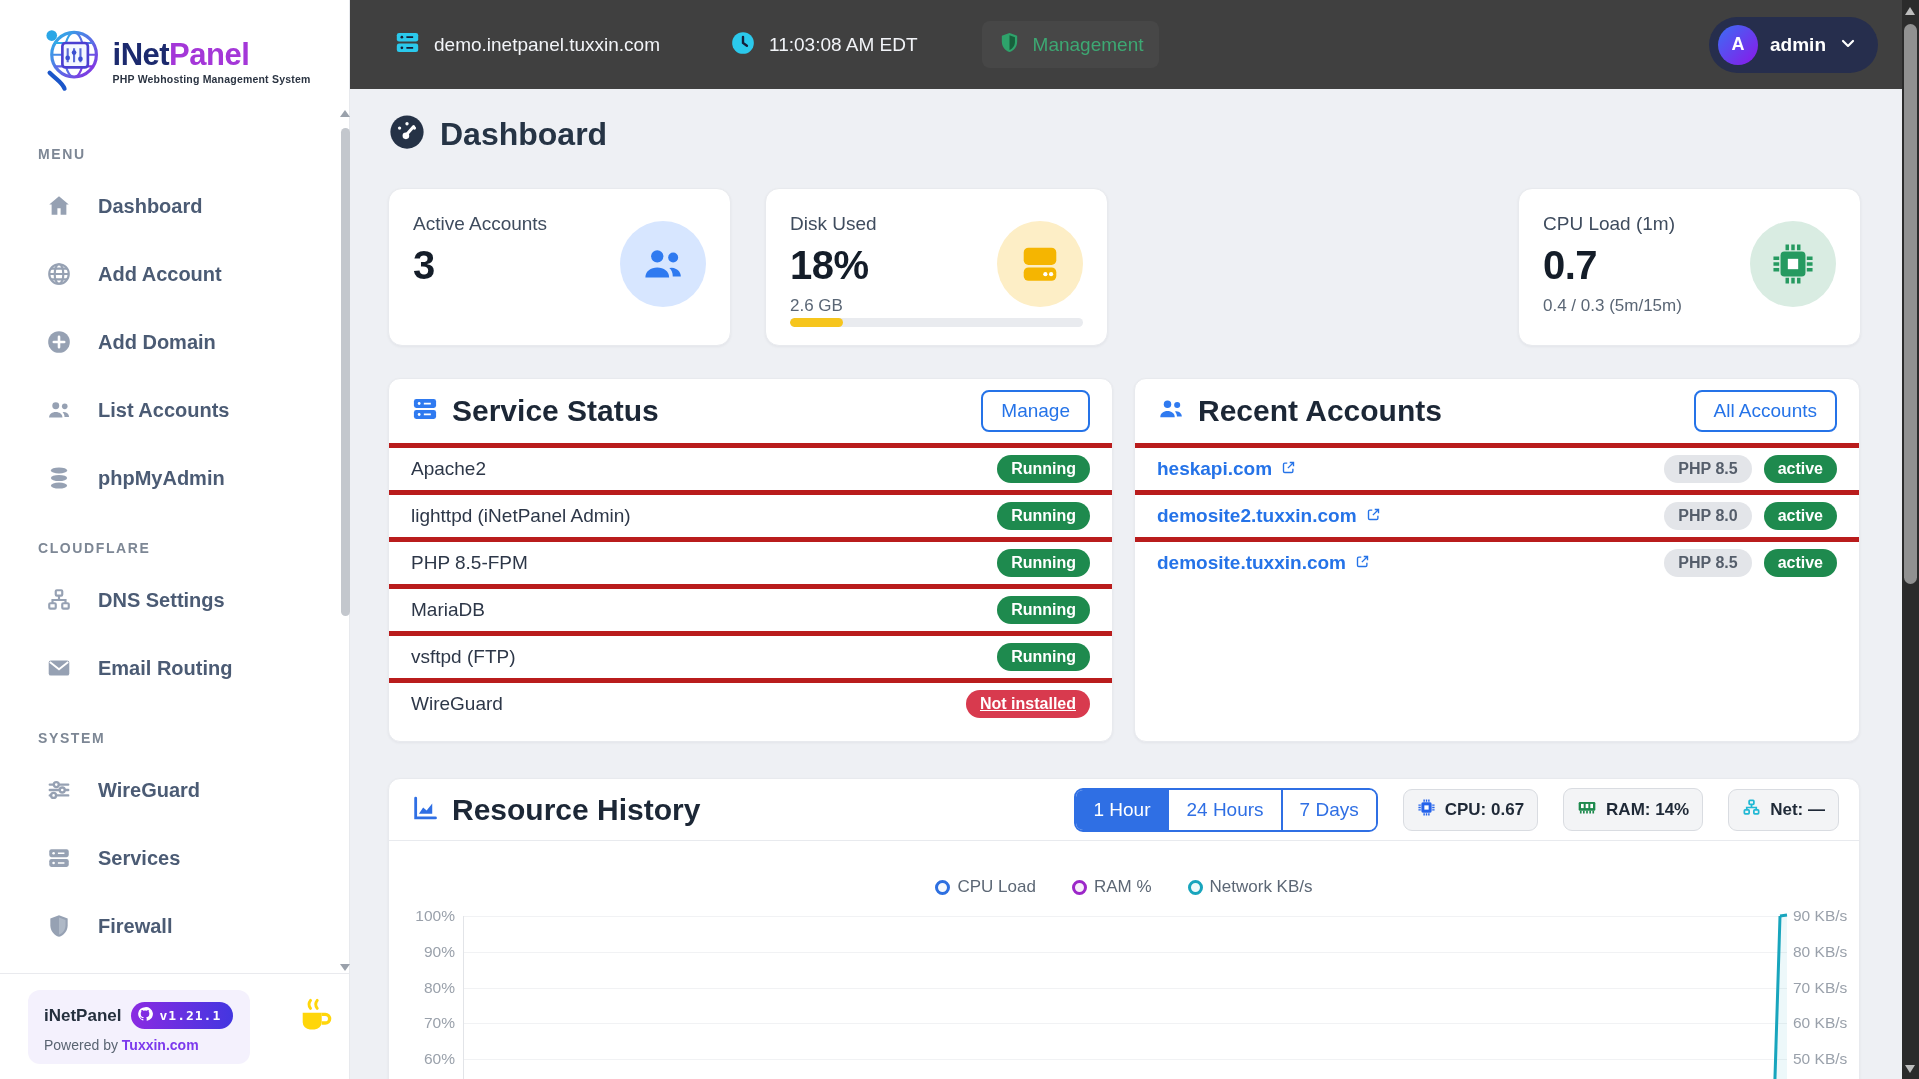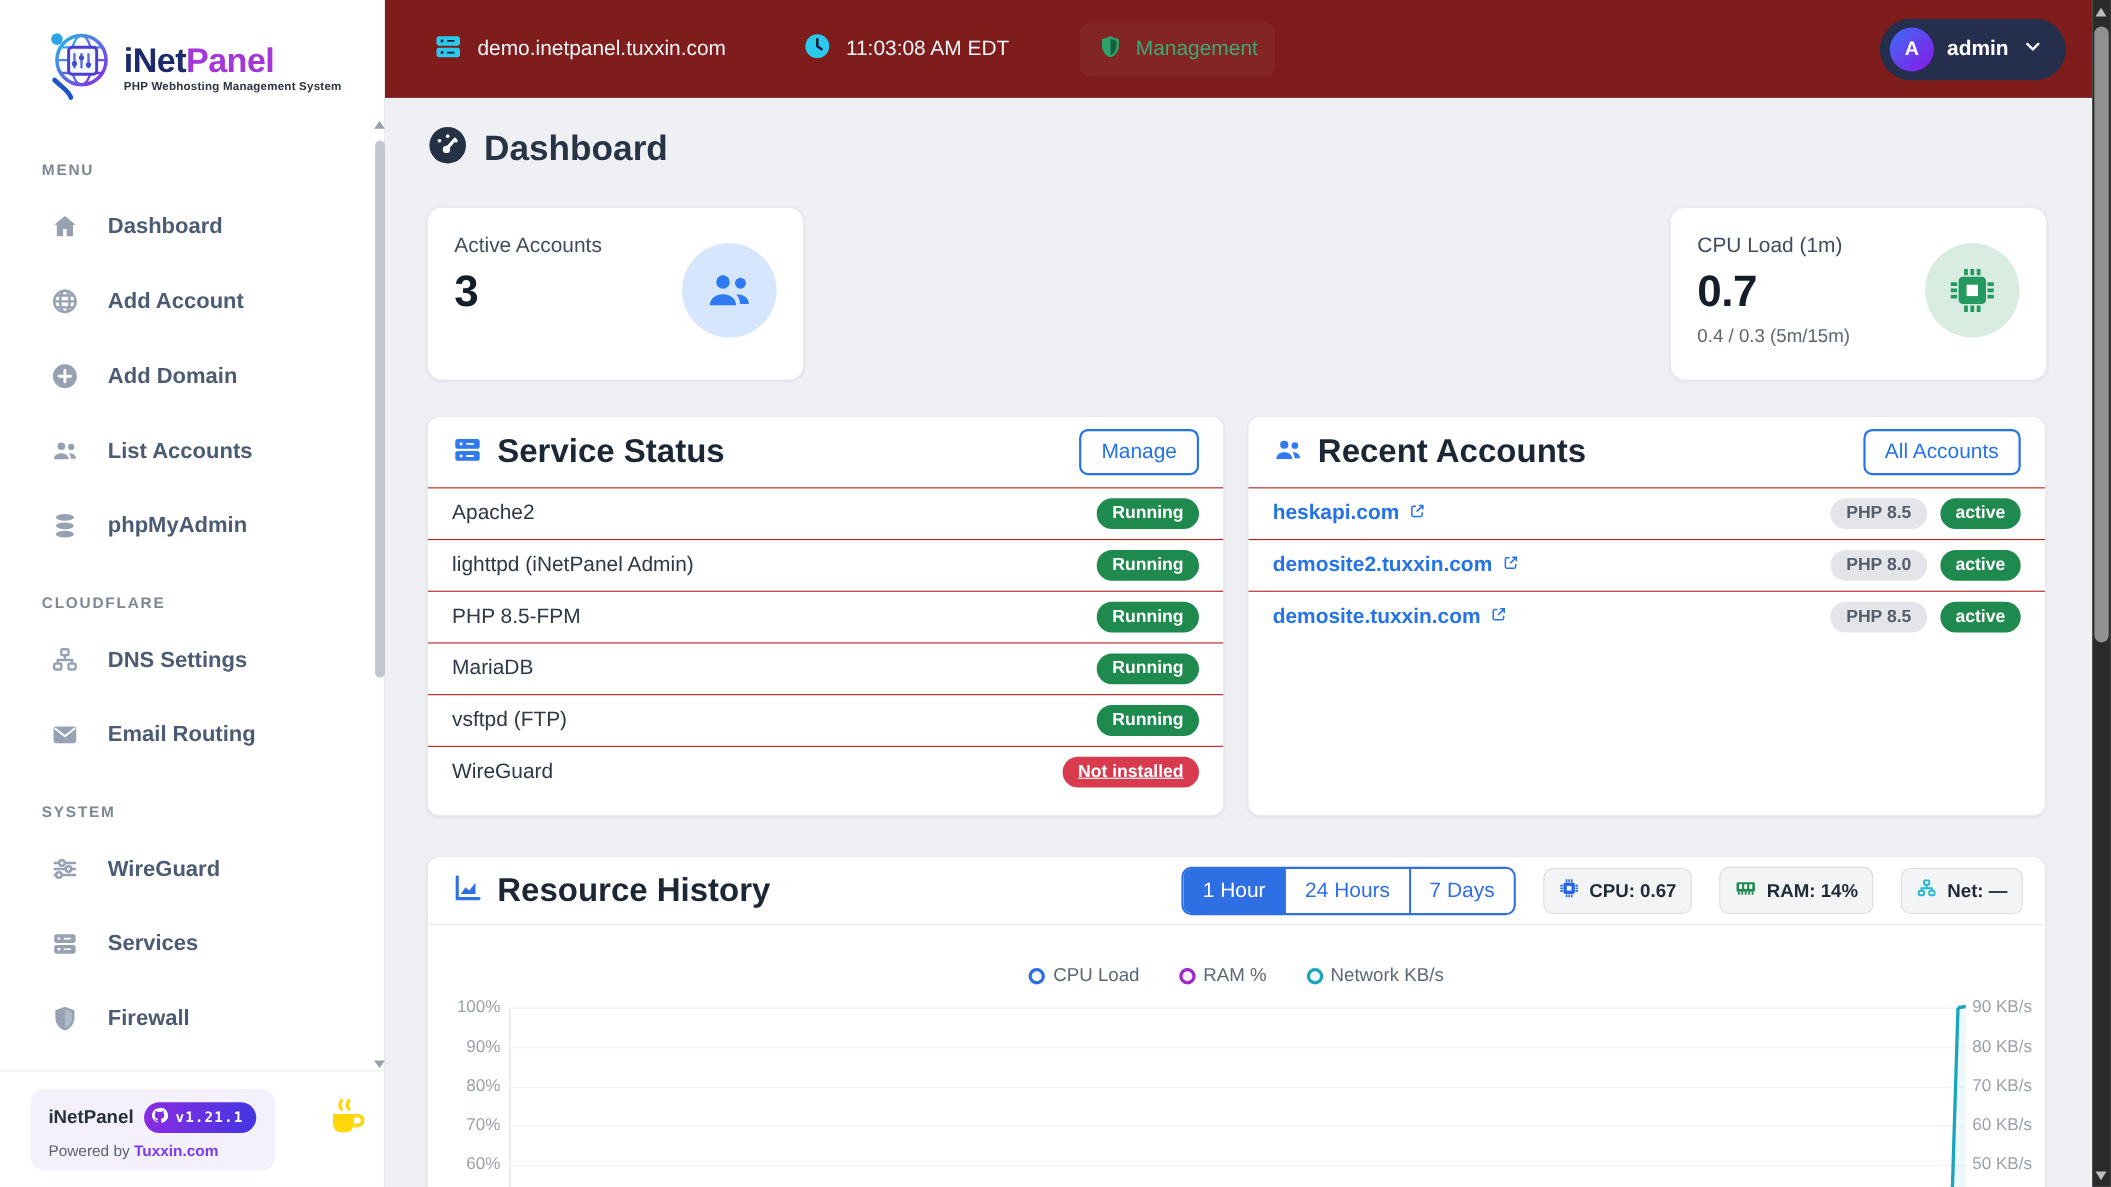--- a/index.html
+++ b/index.html
@@ -25,21 +25,21 @@
   .side-footer { position:absolute; left:0; bottom:0; width:100%; height:106px; border-top:1px solid #e9eaee; }
   .footer-card { position:absolute; left:28px; top:16px; width:222px; height:74px; background:#f4f1fd; border-radius:12px; padding:12px 16px; }
   .footer-row1 { display:flex; align-items:center; gap:10px; }
   .footer-app { font-size:17px; font-weight:800; color:#25303e; }
   .ver-pill { display:inline-flex; align-items:center; gap:6px; background:linear-gradient(90deg,#8a2be2,#4336e0); color:#fff; border-radius:999px; padding:4px 12px 4px 6px; font-family:"DejaVu Sans Mono", monospace; font-size:13px; font-weight:700; letter-spacing:1px; }
   .footer-row2 { margin-top:8px; font-size:14px; color:#5a6472; }
   .footer-row2 .tx { color:#7c3aed; font-weight:800; }
   .coffee { position:absolute; left:296px; top:24px; }
 
   
-  .topbar { position:absolute; left:350px; top:0; width:1552px; height:89px; background:#7f1d1d; display:flex; align-items:center; padding:0 24px 0 44px; }
+  .topbar { position:absolute; left:350px; top:0; width:1552px; height:89px; background:#404040; display:flex; align-items:center; padding:0 24px 0 44px; }
   .tb-group { display:flex; align-items:center; gap:13px; }
   .tb-text { color:#f2f4f8; font-size:19px; }
   .tb-time-group { margin-left:70px; }
   .protected-pill { margin-left:64px; display:flex; align-items:center; gap:12px; background:rgba(255,255,255,0.04); border-radius:8px; padding:10px 16px; }
   .protected-txt { color:#3da873; font-size:19px; }
   .admin-pill { margin-left:auto; display:flex; align-items:center; gap:12px; background:#262e4d; border-radius:999px; padding:8px 20px 8px 9px; cursor:pointer; }
   .avatar { width:40px; height:40px; border-radius:50%; background:linear-gradient(135deg,#3b6ef5,#8b17e8); display:flex; align-items:center; justify-content:center; color:#fff; font-size:18px; font-weight:800; }
   .admin-name { color:#fff; font-size:19px; font-weight:700; }
 
   
@@ -60,21 +60,21 @@
   .icon-circle { position:absolute; right:24px; top:32px; width:86px; height:86px; border-radius:50%; display:flex; align-items:center; justify-content:center; }
   .c-bar { position:absolute; left:24px; right:24px; bottom:18px; height:9px; background:#e9ebef; border-radius:5px; overflow:hidden; }
   .c-bar > div { height:100%; border-radius:5px; }
   .bar-yellow { background:#f6c51d; }
   .bar-green { background:#24945c; }
 
   .panel { position:absolute; background:#fff; border:1px solid #e8eaee; border-radius:12px; box-shadow:0 1px 3px rgba(16,24,40,.05); }
   .panel-head { height:64px; display:flex; align-items:center; padding:0 22px; gap:13px; }
   .panel-title { font-size:30px; font-weight:800; color:#1c2736; }
   .outline-btn { margin-left:auto; border:2px solid #2573e8; color:#2573e8; background:#fff; border-radius:8px; padding:8px 18px; font-size:19px; font-family:inherit; cursor:pointer; }
-  .p-row { height:47px; display:flex; align-items:center; padding:0 22px; border-top:1px solid #b91c1c; }
+  .p-row { height:47px; display:flex; align-items:center; padding:0 22px; border-top:5px solid #b91c1c; }
   .p-row .name { font-size:19px; color:#2d3748; }
   .pill { margin-left:auto; border-radius:14px; padding:5px 14px; font-size:16px; font-weight:700; color:#fff; }
   .pill-green { background:#1e8a4e; }
   .pill-red { background:#d83a4e;text-decoration:underline; }
   .pill-gray { background:#e3e5e9; color:#555e6b; }
   .acc-link { font-size:19px; font-weight:700; color:#2573e8; cursor:pointer; display:flex; align-items:center; gap:9px; }
   .acc-right { margin-left:auto; display:flex; align-items:center; gap:12px; }
 
   
   .res-panel { left:38px; top:689px; width:1472px; height:395px; }
@@ -300,20 +300,36 @@
     <div class="icon-circle" style="background:#d7e6ff;">
       <svg viewBox="0 0 24 24" width="46" height="46" fill="#2f7af0">
           <circle cx="9" cy="8" r="3.2"></circle>
           <path d="M2.8 19c0-3.2 2.8-5.2 6.2-5.2s6.2 2 6.2 5.2z"></path>
           <circle cx="17.3" cy="8.6" r="2.6"></circle>
           <path d="M16.6 13.9c2.8.3 4.7 2 4.7 4.6h-4.2c0-1.9-.7-3.4-1.8-4.4z"></path>
         </svg>
     </div>
   </section>
 
+  <section class="card" style="left:415px;">
+    <div class="c-label">Disk Used</div>
+    <div class="c-value">18%</div>
+    <div class="c-sub">2.6 GB</div>
+    <div class="icon-circle" style="background:#fdeec6;">
+      <svg viewBox="0 0 24 24" width="46" height="46" fill="#f5b501">
+          <rect x="3.5" y="3.5" width="17" height="9" rx="2.5"></rect>
+          <rect x="3.5" y="13.8" width="17" height="7" rx="2.5"></rect>
+          <circle cx="14.8" cy="17.3" r="1.1" fill="#fff"></circle>
+          <circle cx="17.8" cy="17.3" r="1.1" fill="#fff"></circle>
+        </svg>
+    </div>
+    <div class="c-bar">
+        <div class="bar-yellow" style="width: 18%;"></div>
+      </div>
+  </section>
 
 
   <section class="card" style="left:1168px;">
     <div class="c-label">CPU Load (1m)</div>
     <div class="c-value">0.7</div>
     <div class="c-sub">0.4 / 0.3 (5m/15m)</div>
     <div class="icon-circle" style="background:#d9ece2;">
       <svg viewBox="0 0 24 24" width="46" height="46" fill="#259a60">
           <rect x="5.5" y="5.5" width="13" height="13" rx="2"></rect>
           <rect x="9.3" y="9.3" width="5.4" height="5.4" fill="#fff"></rect>

